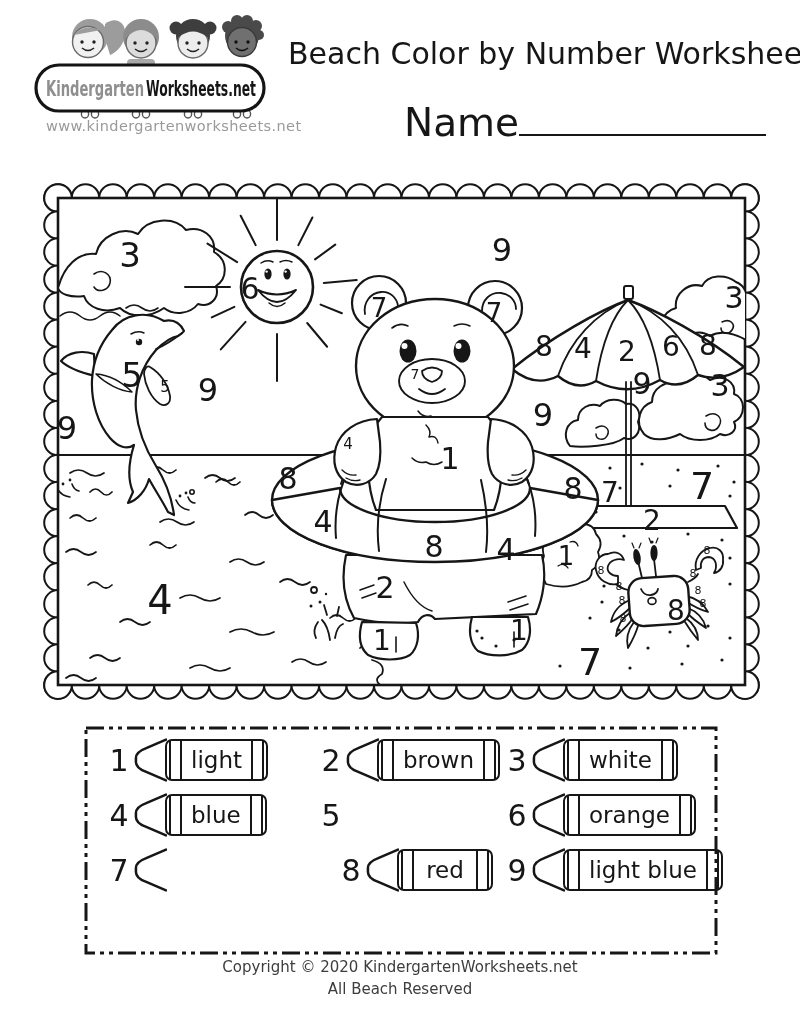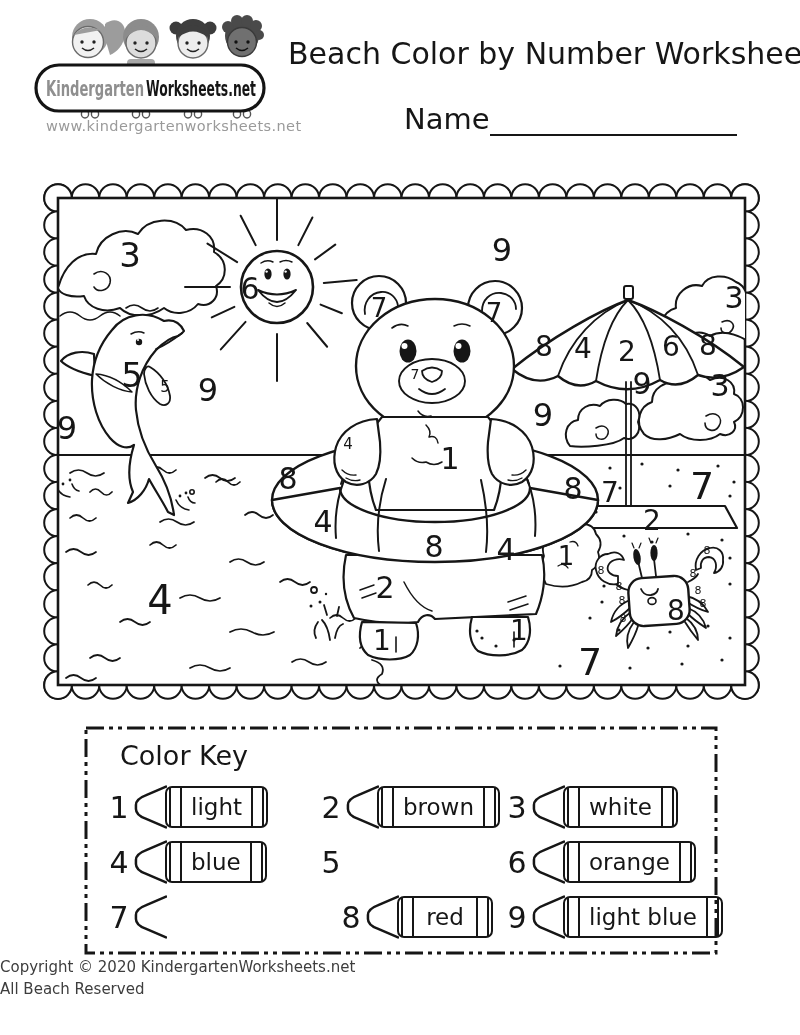--- a/index.html
+++ b/index.html
@@ -1,38 +1,38 @@
 <!DOCTYPE html>
 <html><head>
 <meta charset="utf-8">
 <style>
   html,body{margin:0;padding:0;background:#fff}
   body{width:800px;height:1035px;position:relative;font-family:"DejaVu Sans",sans-serif;color:#161616}
   .page{position:absolute;inset:0;overflow:hidden;background:#fff}
   .logo-svg{position:absolute;left:33px;top:8px}
   .logo-url{position:absolute;left:46px;top:118px;width:234px;text-align:center;font-size:14.5px;color:#9a9a9a;letter-spacing:.4px}
   .title{position:absolute;left:288px;top:36px;width:486px;text-align:center;font-size:30px;font-weight:400;white-space:nowrap}
-  .name-row{position:absolute;left:404px;top:100px;display:flex;align-items:flex-end;font-size:29px}
+  .name-row{position:absolute;left:404px;top:100px;display:flex;font-size:39px}
   .name-line{display:inline-block;width:247px;height:34px;border-bottom:2.2px solid #161616}
   #scene{position:absolute;left:30px;top:170px}
   .color-key{position:absolute;left:84px;top:726px;width:634px;height:229px;box-sizing:border-box;padding:10px 0 0 20px}
   .ck-border{position:absolute;left:0;top:0;pointer-events:none}
   .ck-title{font-size:27px;margin:4px 0 12px 16px}
   .key-row{display:grid;align-items:center;margin-bottom:7px}
   .key-row.r0,.key-row.r1{grid-template-columns:212px 186px auto}
   .key-row.r2{grid-template-columns:232px 166px auto}
   .entry{display:flex;align-items:center}
   .knum{font-size:30px;width:30px;text-align:center;flex:none}
   .crayon{display:flex;align-items:center;height:48px}
   .tip{width:33px;height:46px;flex:none;margin-right:-2px}
   .cbody{display:flex;align-items:stretch;height:42px;border:2.6px solid #161616;border-radius:7px;background:#fff;min-width:96px;box-sizing:border-box}
   .band{width:9px;flex:none;border-left:2px solid #161616;border-right:2px solid #161616}
   .band.l{margin-left:2px}.band.r{margin-right:2px}
   .clabel{flex:1;display:flex;align-items:center;justify-content:center;font-size:23px;padding:0 9px;white-space:nowrap}
-  .footer-line{position:absolute;left:0;width:800px;text-align:left;color:#3d3d3d;font-size:15px}
+  .footer-line{position:absolute;left:0;width:800px;text-align:center;color:#3d3d3d;font-size:15px}
   .f1{top:958px}.f2{top:980px}
 </style>
 </head>
 <body>
 
 <div class="page">
 
   <svg class="logo-svg" width="234" height="114" viewBox="0 0 234 114">
     <g>
 
@@ -451,21 +451,20 @@
         <text x="352" y="470" font-size="28" text-anchor="middle" dominant-baseline="central">1</text>
         <text x="489" y="460" font-size="28" text-anchor="middle" dominant-baseline="central">1</text>
         <text x="560" y="492" font-size="38" text-anchor="middle" dominant-baseline="central">7</text>
       </g>
   </svg>
 
   <section class="color-key">
     <svg class="ck-border" width="634" height="229">
       <rect x="2" y="2" width="630" height="225" fill="none" stroke="#161616" stroke-width="3" stroke-dasharray="18 5 4 5 4 5"></rect>
     </svg>
-    <div class="ck-title">Color Key</div>
     <div id="key-rows">
         <div class="key-row r0">
           <div class="entry">
             <span class="knum">1</span>
             <span class="crayon">
               <svg class="tip" viewBox="0 0 34 46">
                 <path d="M33,2 L12,11 C4,14 2,17 2,21 L2,25 C2,29 4,32 12,35 L33,44" fill="#fff" stroke="#161616" stroke-width="2.6" stroke-linejoin="round" stroke-linecap="round"></path>
               </svg>
               <span class="cbody">
                 <span class="band l"></span>

